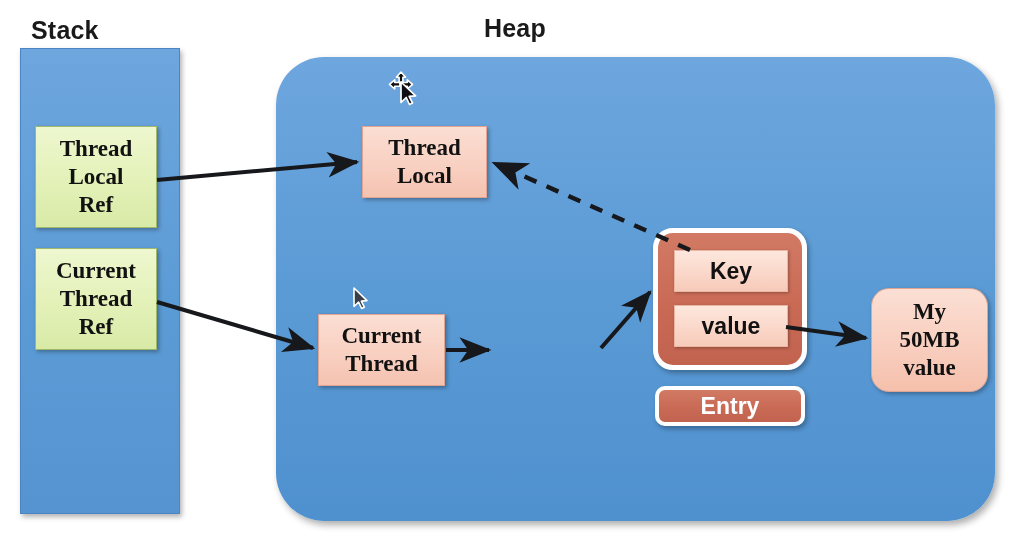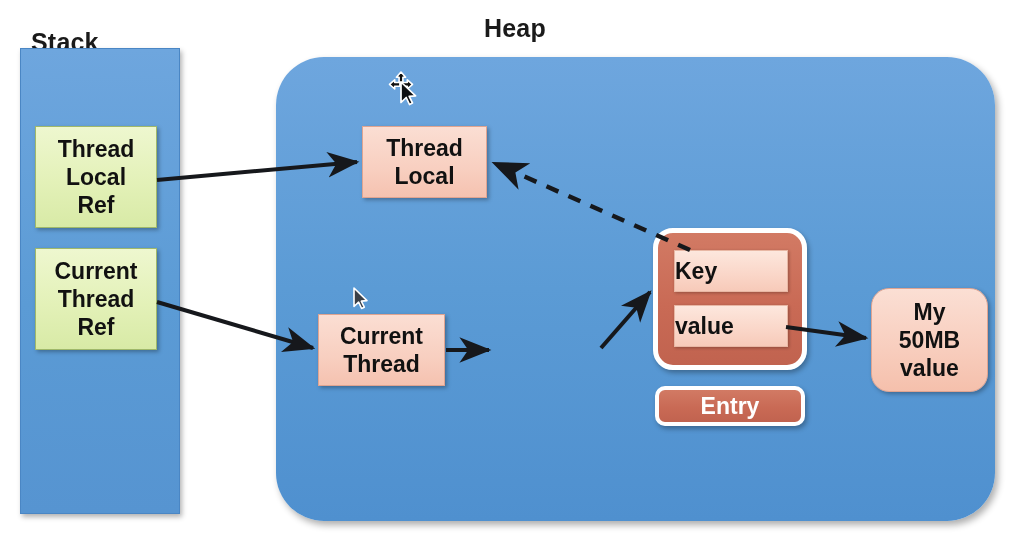--- a/index.html
+++ b/index.html
@@ -18,21 +18,21 @@
 
   
   .region-label {
     position: absolute;
     color: #1a1a1a;
     font-size: 25px;
     font-weight: 600;
     letter-spacing: 0.2px;
     white-space: nowrap;
   }
-  #label-stack { left: 31px; top: 28px; }
+  #label-stack { left: 31px; top: 16px; }
   #label-heap  { left: 484px; top: 14px; }
 
   
   #stack-box {
     position: absolute;
     left: 20px;
     top: 48px;
     width: 158px;
     height: 464px;
     background: linear-gradient(180deg, #6ea6de 0%, #5b9bd5 55%, #5694d1 100%);
@@ -59,21 +59,21 @@
     flex-direction: column;
     align-items: center;
     justify-content: center;
     text-align: center;
     color: #111111;
     font-size: 23px;
     font-weight: 600;
     line-height: 1.22;
     box-sizing: border-box;
   }
-  .node .ln { display: block; white-space: nowrap; }
+  .node .ln { display: block; white-space: nowrap; font-family: Liberation Serif, serif; }
 
   .green-node {
     background: linear-gradient(180deg, #eef7cf 0%, #e3f1b8 55%, #d8eaa6 100%);
     border: 1px solid #9fb86a;
     box-shadow: 2px 2px 4px rgba(0,0,0,0.30);
   }
 
   .pink-node {
     background: linear-gradient(180deg, #fbded3 0%, #f8cfc0 60%, #f5c2b0 100%);
     border: 1px solid #e0a490;
@@ -86,21 +86,21 @@
     border-radius: 18px;
     box-shadow: 2px 2px 4px rgba(0,0,0,0.30);
     text-align: right;
   }
 
   
   .chip {
     position: absolute;
     display: flex;
     align-items: center;
-    justify-content: flex-start;
+    justify-content: center;
     background: linear-gradient(180deg, #fde7dd 0%, #fad6c8 60%, #f7cab9 100%);
     border: 1px solid #e8b7a4;
     color: #111111;
     font-size: 23px;
     font-weight: 600;
     box-shadow: 1px 1px 3px rgba(0,0,0,0.28);
     box-sizing: border-box;
   }
 
   

